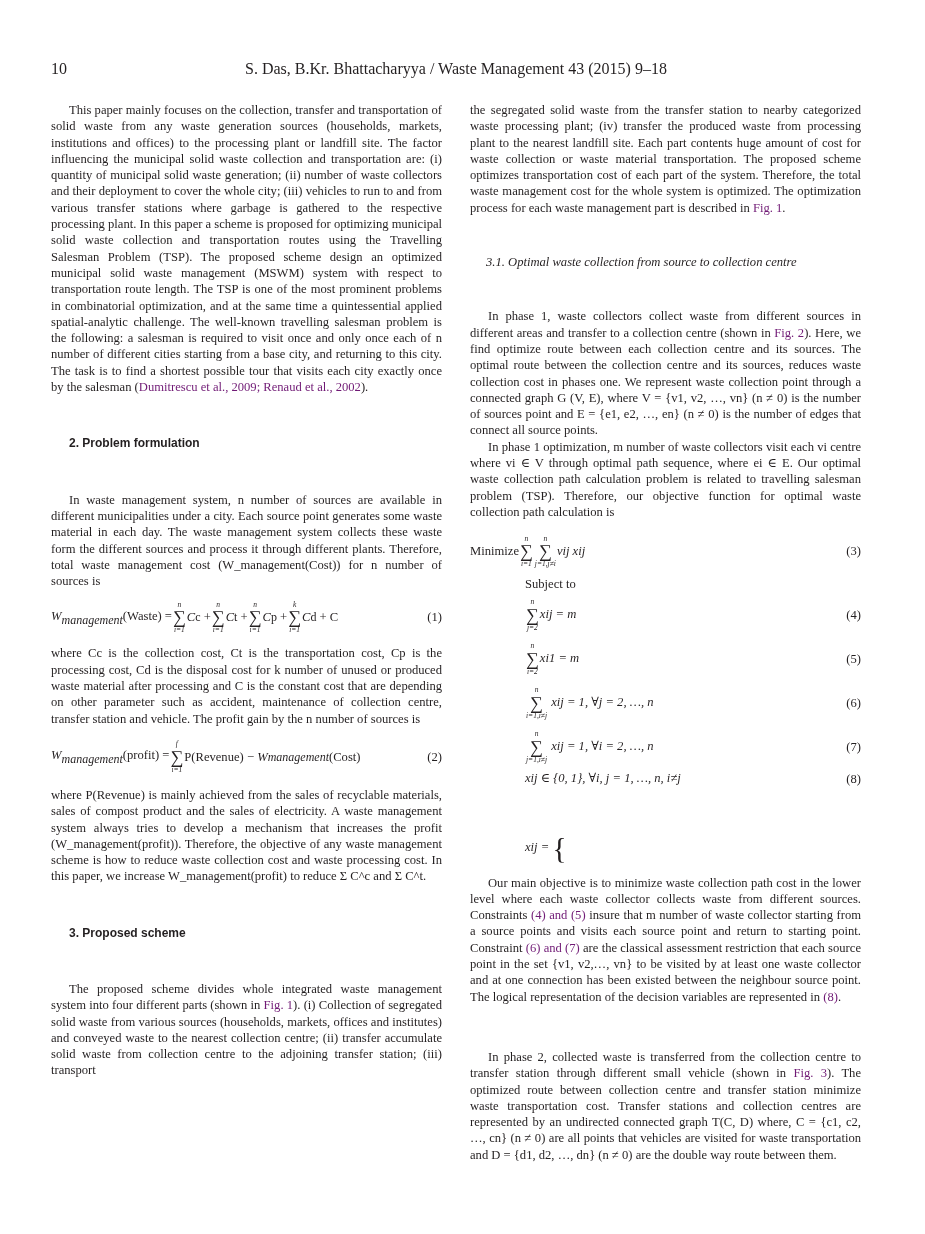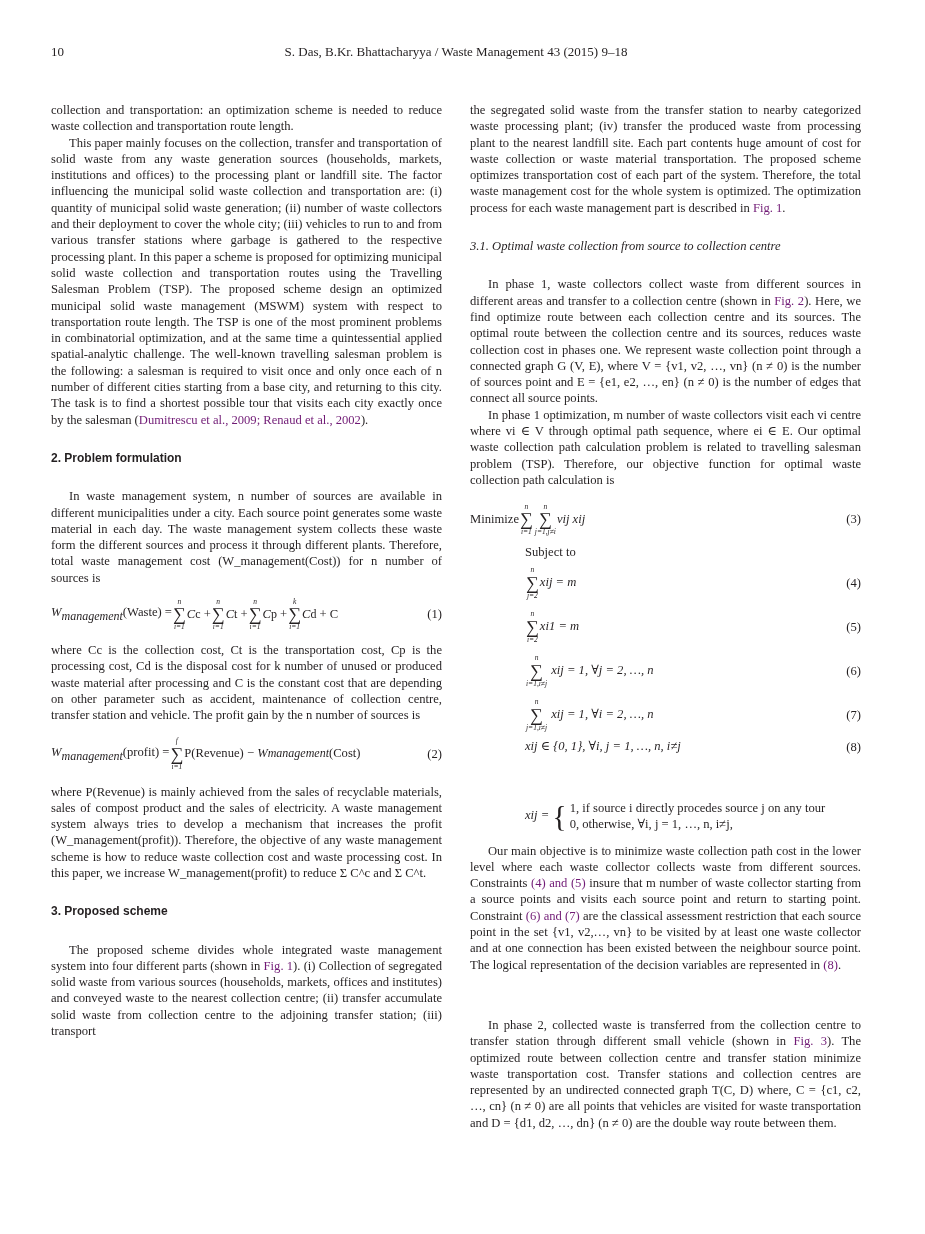--- a/index.html
+++ b/index.html
@@ -1,27 +1,27 @@
 <!DOCTYPE html>
 <html><head>
 <meta charset="utf-8">
 <style>
   html,body{margin:0;padding:0;background:#fff;}
   body{width:925px;height:1234px;position:relative;overflow:hidden;
        font-family:"Liberation Serif","DejaVu Serif",serif;color:#231f20;}
-  .hdr{position:absolute;top:44px;left:51px;right:64px;height:16px;font-size:13px;}
+  .hdr{position:absolute;top:60px;left:51px;right:64px;height:16px;font-size:16px;}
   .hdr .pg{position:absolute;left:0;top:0;}
   .hdr .run{position:absolute;left:0;right:0;text-align:center;}
   .col{position:absolute;top:102px;width:391px;font-size:12.6px;line-height:16.3px;text-align:justify;}
   .left{left:51px;}
   .right{left:470px;}
   p{margin:0;}
   .ind{text-indent:18px;}
-  .sec{font-weight:bold;font-family:"Liberation Sans","DejaVu Sans",sans-serif;font-size:12px;margin:0;}
-  .sub{font-style:italic;margin:0;}
+  .sec{font-weight:bold;font-family:"Liberation Sans","DejaVu Sans",sans-serif;font-size:12px;margin:18px;}
+  .sub{font-style:italic;margin:16px;}
   .lnk{color:#701a75;}
   i{font-style:italic;}
   .eq{position:relative;height:40px;font-size:12.6px;display:flex;align-items:center;}
   .eqnum{position:absolute;right:0;top:50%;transform:translateY(-50%);}
   .sum{display:inline-flex;flex-direction:column;align-items:center;line-height:1;vertical-align:middle;margin:0 1px;}
   .sum .s{font-size:18px;}
   .sum .lim{font-size:7.5px;font-style:italic;}
   sup,sub{font-size:12px;}
   .brace{display:inline-flex;align-items:center;}
   .brace .b{font-size:30px;line-height:1;margin:0 3px;font-weight:lighter;}
@@ -29,21 +29,20 @@
 </style>
 </head>
 <body>
 
 <div class="hdr">
   <span class="pg">10</span>
   <span class="run">S. Das, B.Kr. Bhattacharyya / Waste Management 43 (2015) 9–18</span>
 </div>
 
 <div class="col left">
-  <p>collection and transportation: an optimization scheme is needed to reduce waste collection and transportation route length.</p>
   <p class="ind"><span>This paper mainly focuses on the collection, transfer and transportation of solid waste from any waste generation sources (households, markets, institutions and offices) to the processing plant or landfill site. The factor influencing the municipal solid waste collection and transportation are: (i) quantity of municipal solid waste generation; (ii) number of waste collectors and their deployment to cover the whole city; (iii) vehicles to run to and from various transfer stations where garbage is gathered to the respective processing plant. In this paper a scheme is proposed for optimizing municipal solid waste collection and transportation routes using the Travelling Salesman Problem (TSP). The proposed scheme design an optimized municipal solid waste management (MSWM) system with respect to transportation route length. The TSP is one of the most prominent problems in combinatorial optimization, and at the same time a quintessential applied spatial-analytic challenge. The well-known travelling salesman problem is the following: a salesman is required to visit once and only once each of n number of different cities starting from a base city, and returning to this city. The task is to find a shortest possible tour that visits each city exactly once by the salesman (</span><span class="lnk">Dumitrescu et al., 2009; Renaud et al., 2002</span><span>).</span></p>
   <div style="height:22px"></div>
   <p class="sec">2. Problem formulation</p>
   <div style="height:22px"></div>
   <p class="ind">In waste management system, n number of sources are available in different municipalities under a city. Each source point generates some waste material in each day. The waste management system collects these waste form the different sources and process it through different plants. Therefore, total waste management cost (W_management(Cost)) for n number of sources is</p>
 
   <div class="eq" style="height:56px;">
     <span><i>W</i><sub><i>management</i></sub><span>(Waste) =</span></span>
     <span class="sum">
         <span class="lim">n</span>
@@ -148,24 +147,20 @@
     <span class="eqnum">(7)</span>
   </div>
   <div class="eq" style="height:20px;padding-left:55px;">
     <i>xij ∈ {0, 1}, ∀i, j = 1, …, n, i≠j</i>
     <span class="eqnum">(8)</span>
   </div>
   <div class="eq" style="height:38px;padding-left:55px;margin-top:40px;">
     <span class="brace">
         <i>xij =</i>
         <span class="b">{</span>
-      <span class="cases">
-          <span>1,  if source i directly procedes source j on any tour</span>
-          <span>0,  otherwise,  ∀i, j = 1, …, n,  i≠j,</span>
-        </span>
       </span>
   </div>
   <div style="height:8px"></div>
 
   <p class="ind"><span>Our main objective is to minimize waste collection path cost in the lower level where each waste collector collects waste from different sources. Constraints </span><span class="lnk">(4) and (5)</span><span> insure that m number of waste collector starting from a source points and visits each source point and return to starting point. Constraint </span><span class="lnk">(6) and (7)</span><span> are the classical assessment restriction that each source point in the set {v1, v2,…, vn} to be visited by at least one waste collector and at one connection has been existed between the neighbour source point. The logical representation of the decision variables are represented in </span><span class="lnk">(8)</span><span>.</span></p>
   <div style="height:22px"></div>
   <div style="height:22px"></div>
   <p class="ind"><span>In phase 2, collected waste is transferred from the collection centre to transfer station through different small vehicle (shown in </span><span class="lnk">Fig. 3</span><span>). The optimized route between collection centre and transfer station minimize waste transportation cost. Transfer stations and collection centres are represented by an undirected connected graph T(C, D) where, C = {c1, c2, …, cn} (n ≠ 0) are all points that vehicles are visited for waste transportation and D = {d1, d2, …, dn} (n ≠ 0) are the double way route between them.</span></p>
 </div>
 

